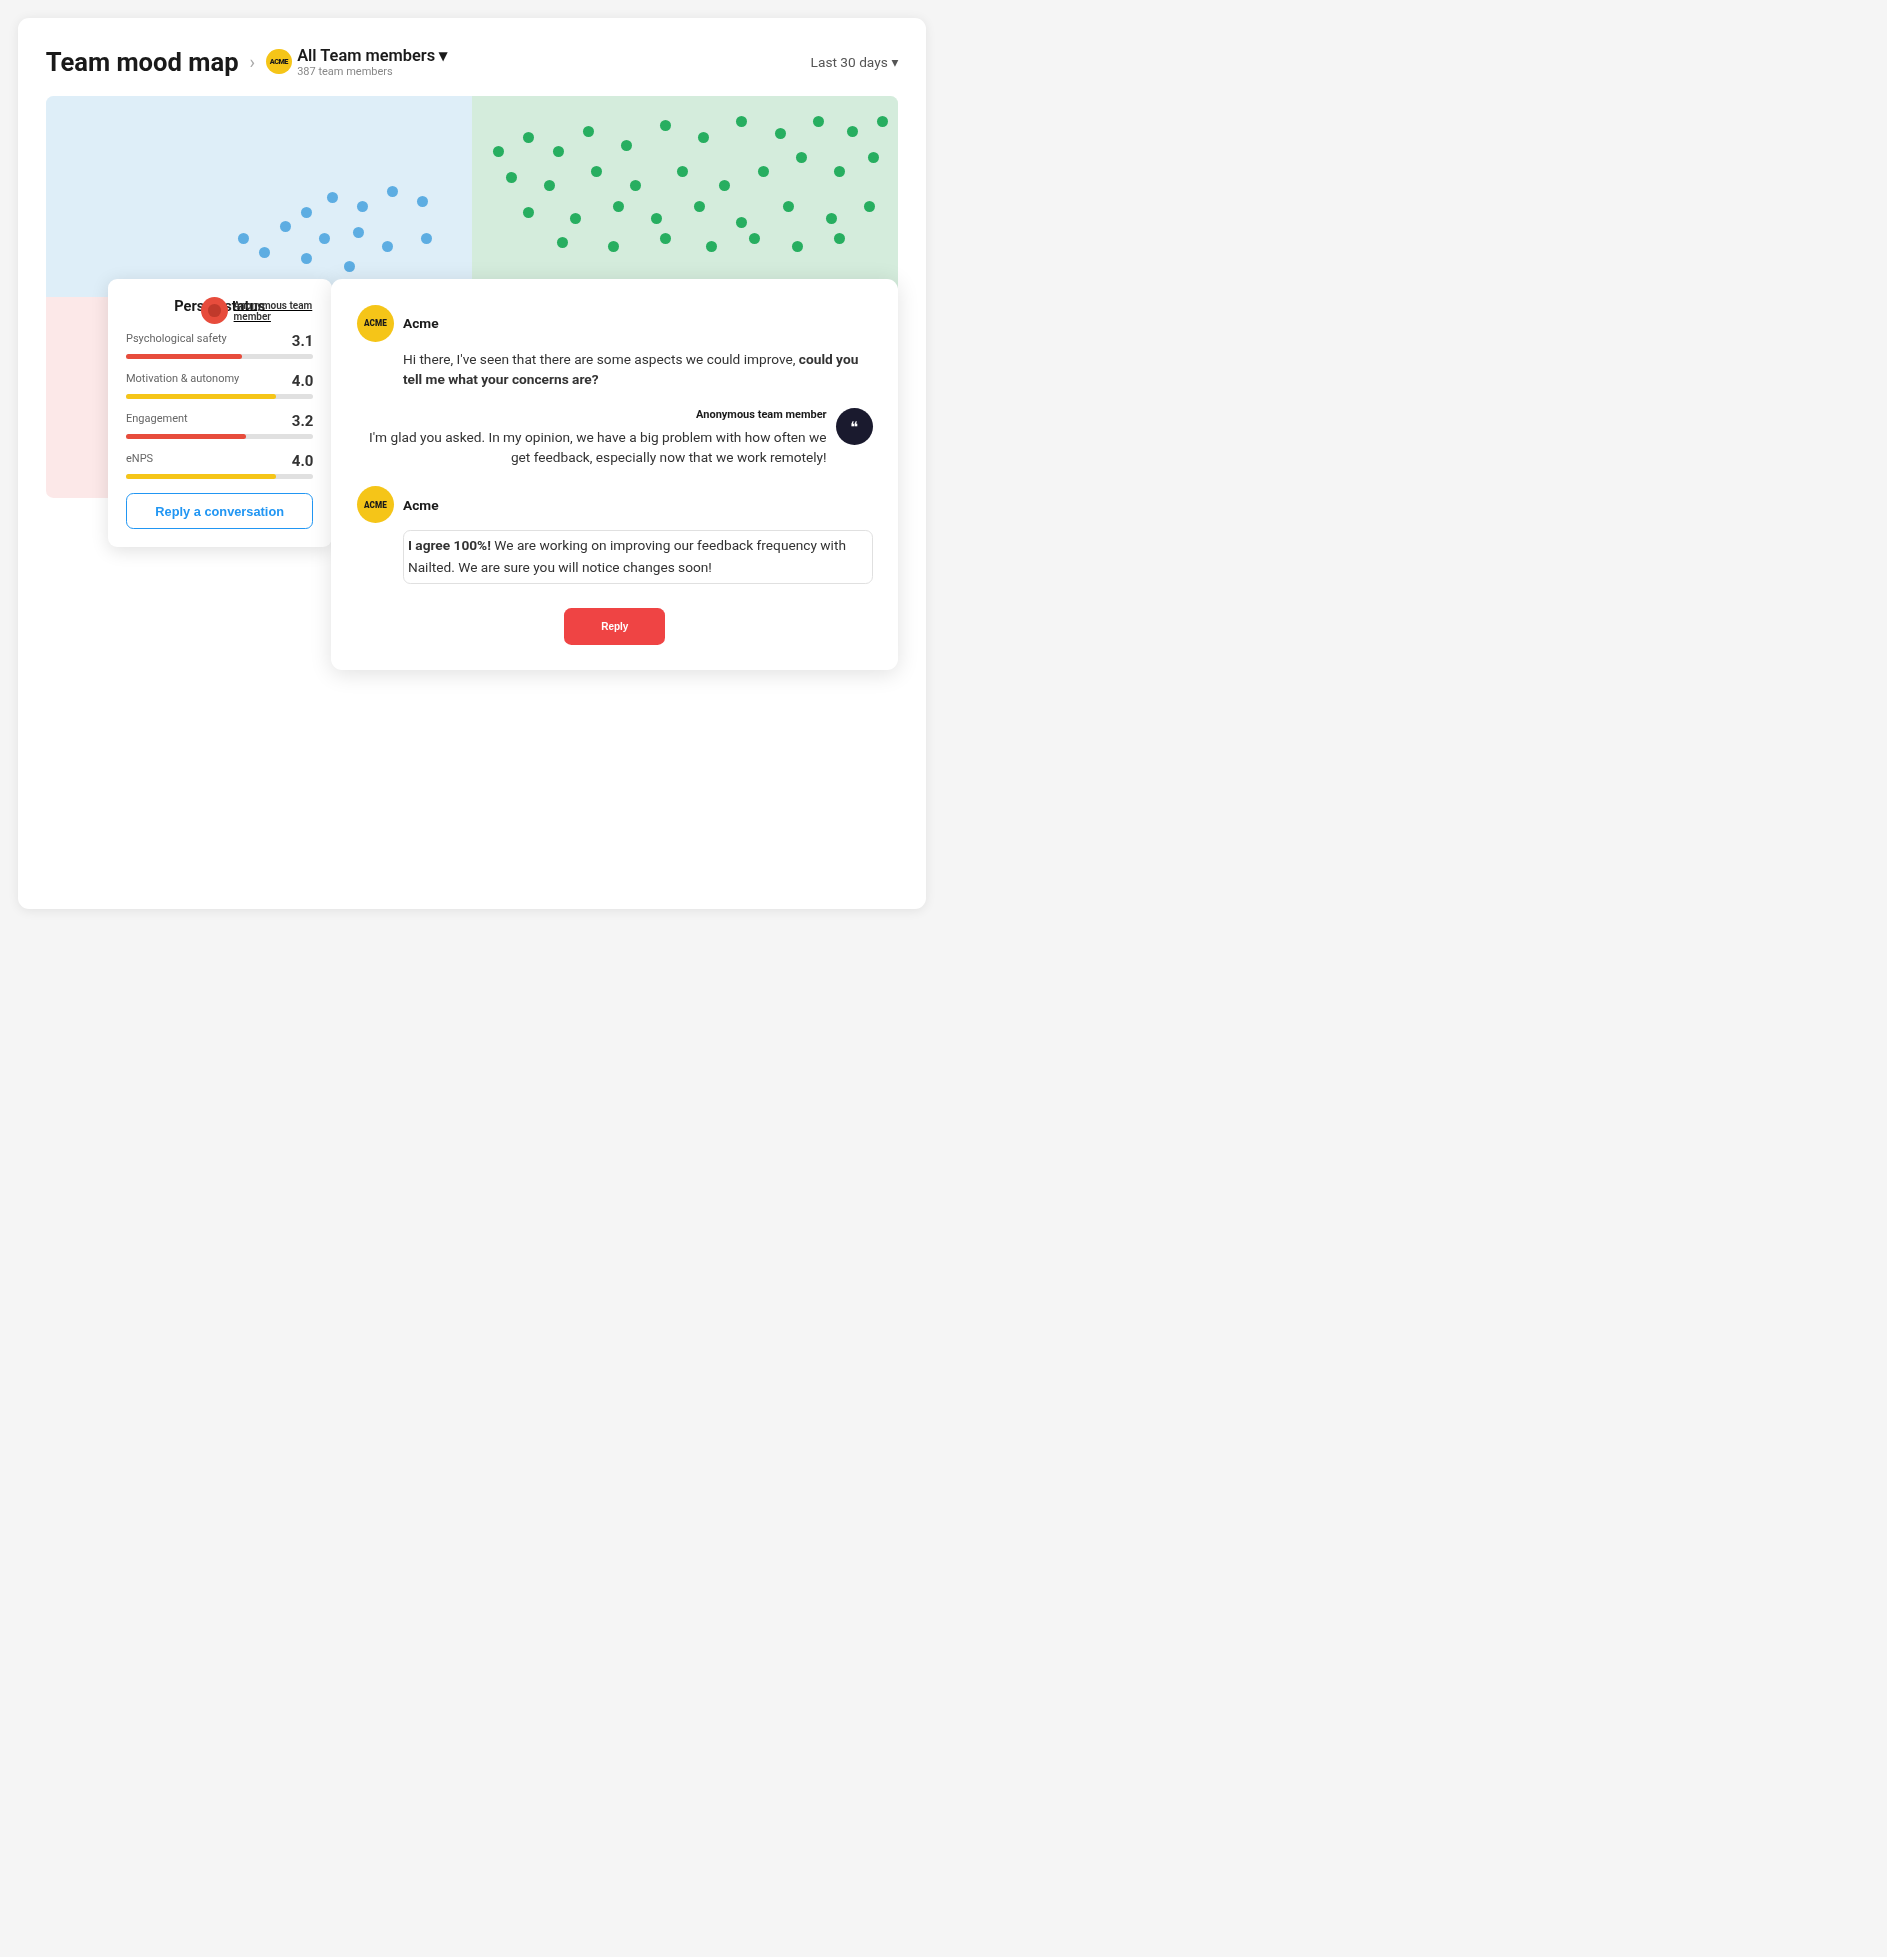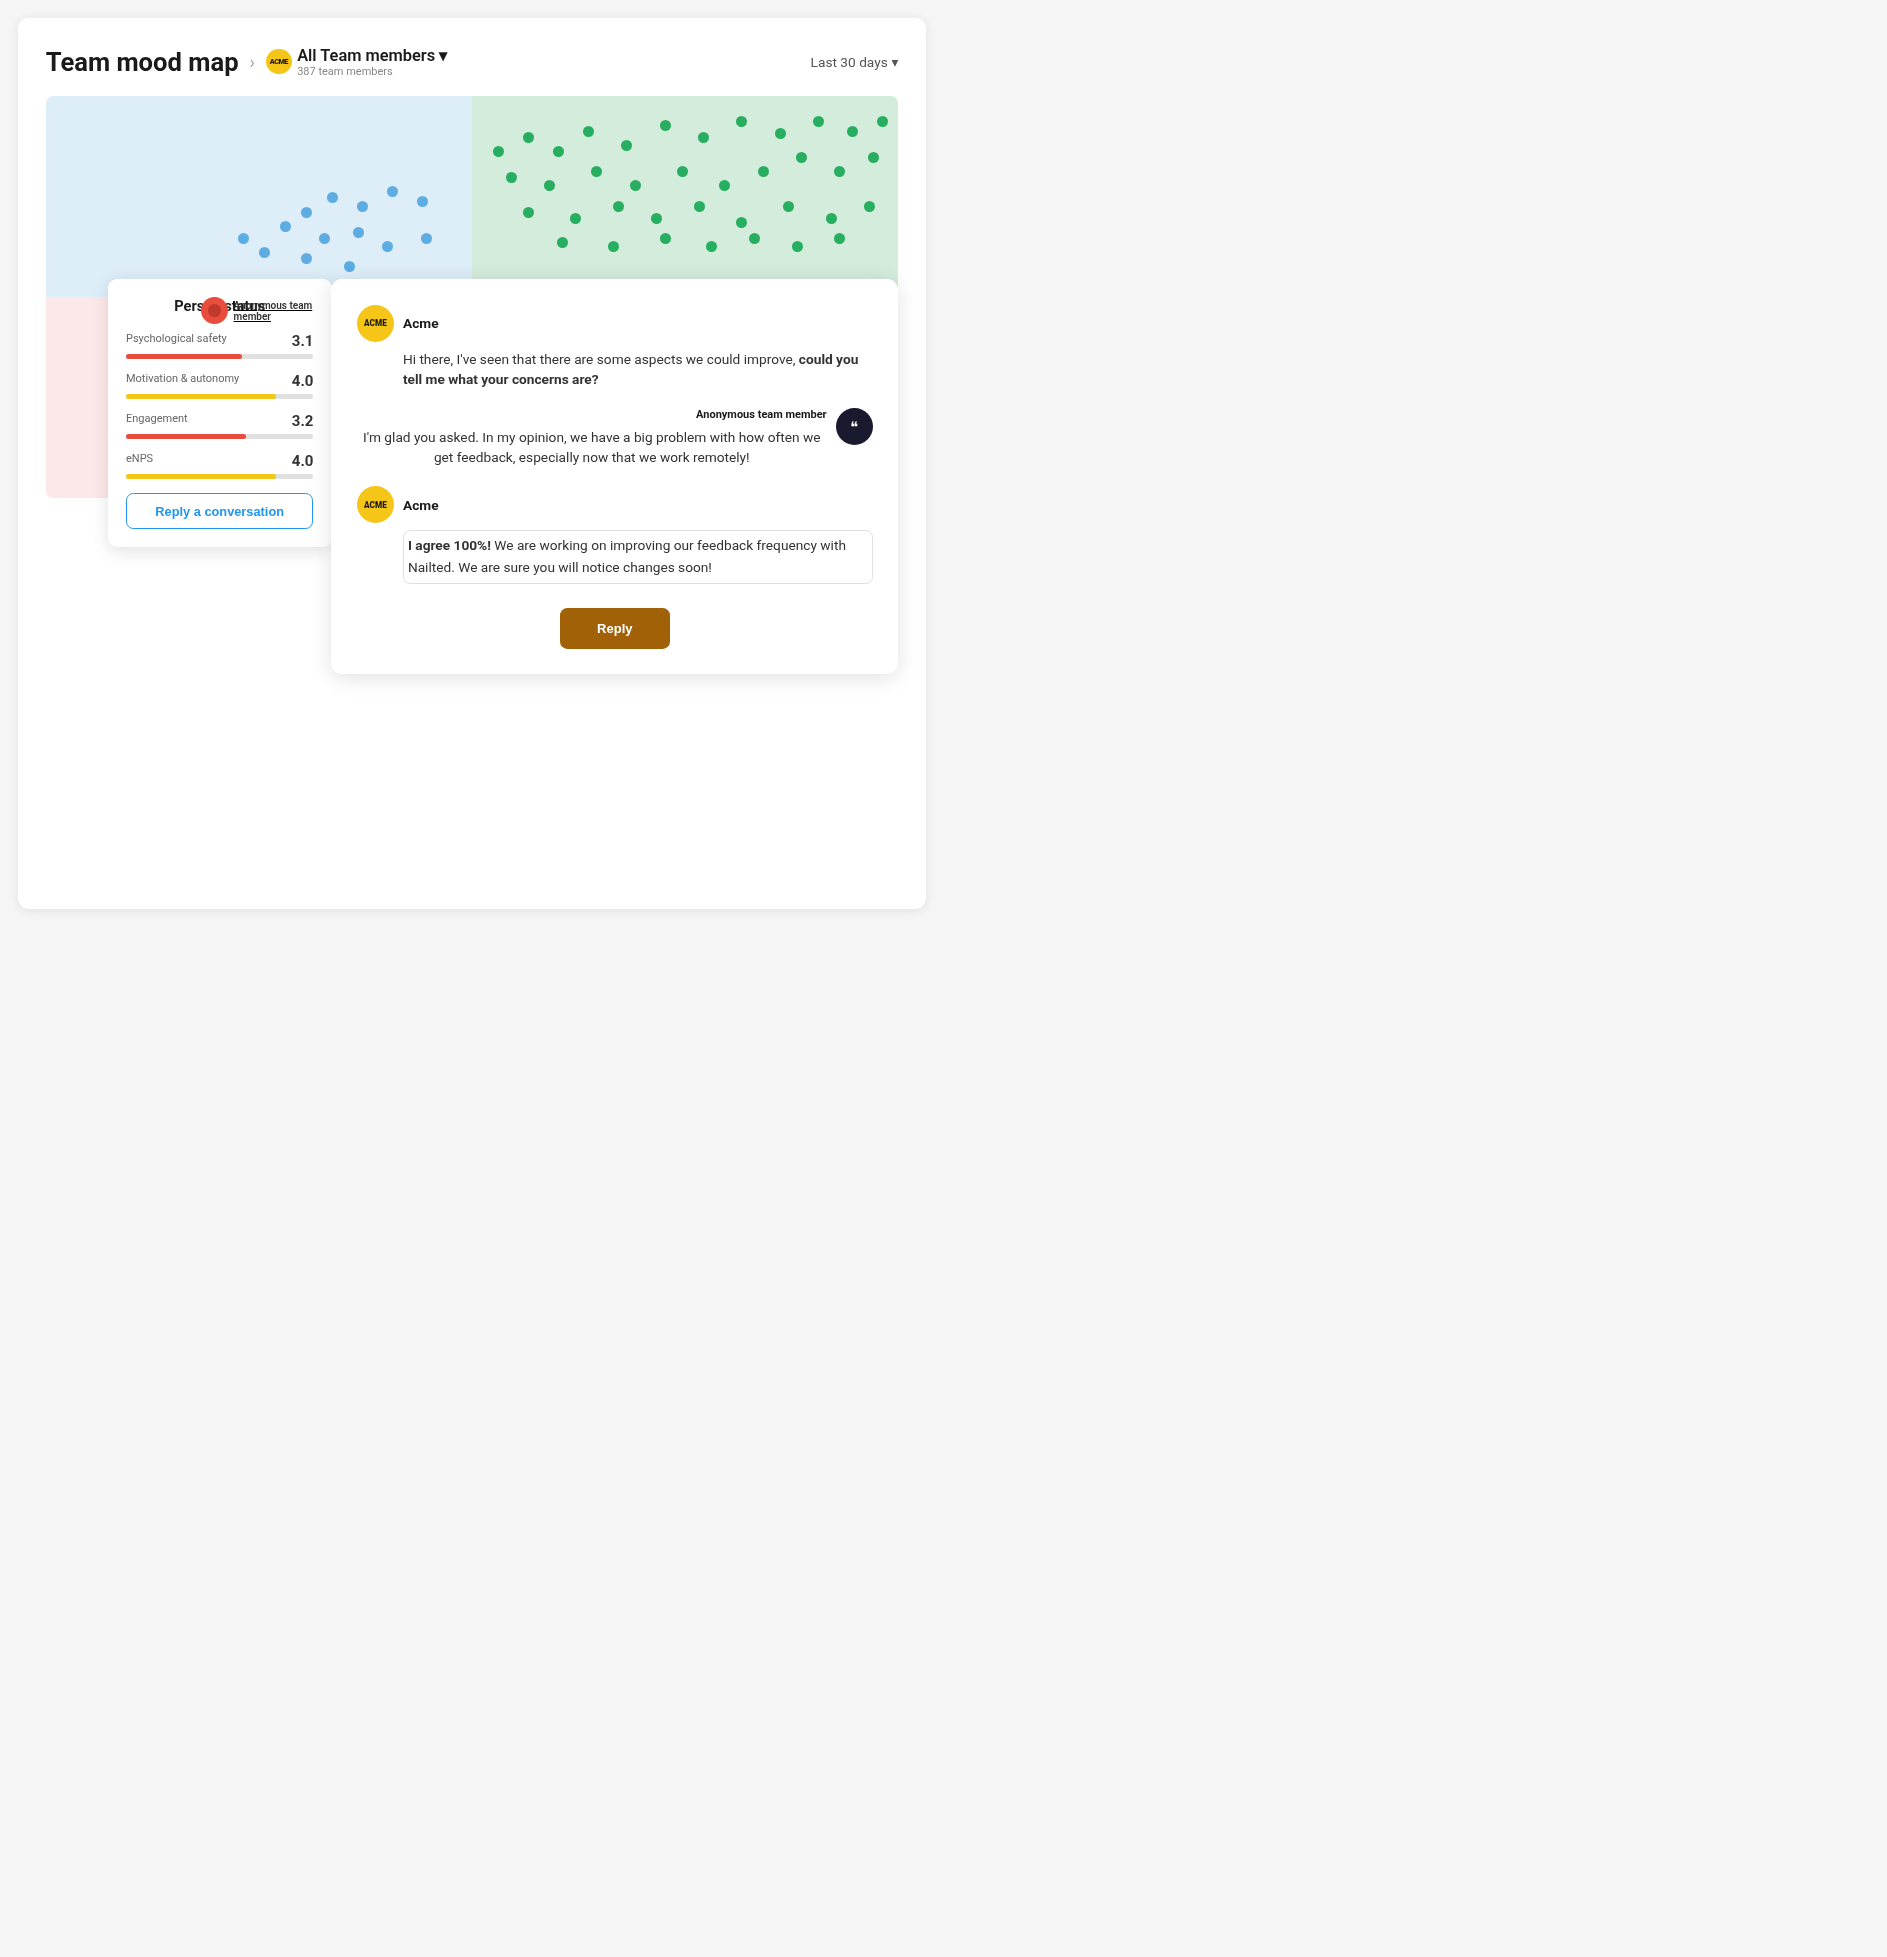--- a/index.html
+++ b/index.html
@@ -254,21 +254,21 @@
       font-size: 11px;
       font-weight: 700;
       color: #1a1a1a;
       text-align: right;
       margin-bottom: 5.5px;
     }
     .anon-reply-text {
       font-size: 13.7px;
       color: #333;
       line-height: 1.5;
-      text-align: center;
+      text-align: right;
     }
     .anon-reply-avatar {
       width: 37px;
       height: 37px;
       background: #1a1a2e;
       border-radius: 50%;
       display: flex;
       align-items: center;
       justify-content: center;
       flex-shrink: 0;
@@ -283,23 +283,23 @@
       padding: 4px;
       margin-top: 7.3px;
       margin-left: 46px;
       font-size: 13.7px;
       color: #333;
       line-height: 1.6;
     }
 
     
     .reply-btn {
-      background: #a16207;
+      background: #ef4444;
       color: white;
-      font-size: 13px;
+      font-size: 10px;
       font-weight: 600;
       padding: 12.8px 37px;
       border: none;
       border-radius: 7.3px;
       cursor: pointer;
       display: block;
       margin: 24px auto 0;
     }
 
     

